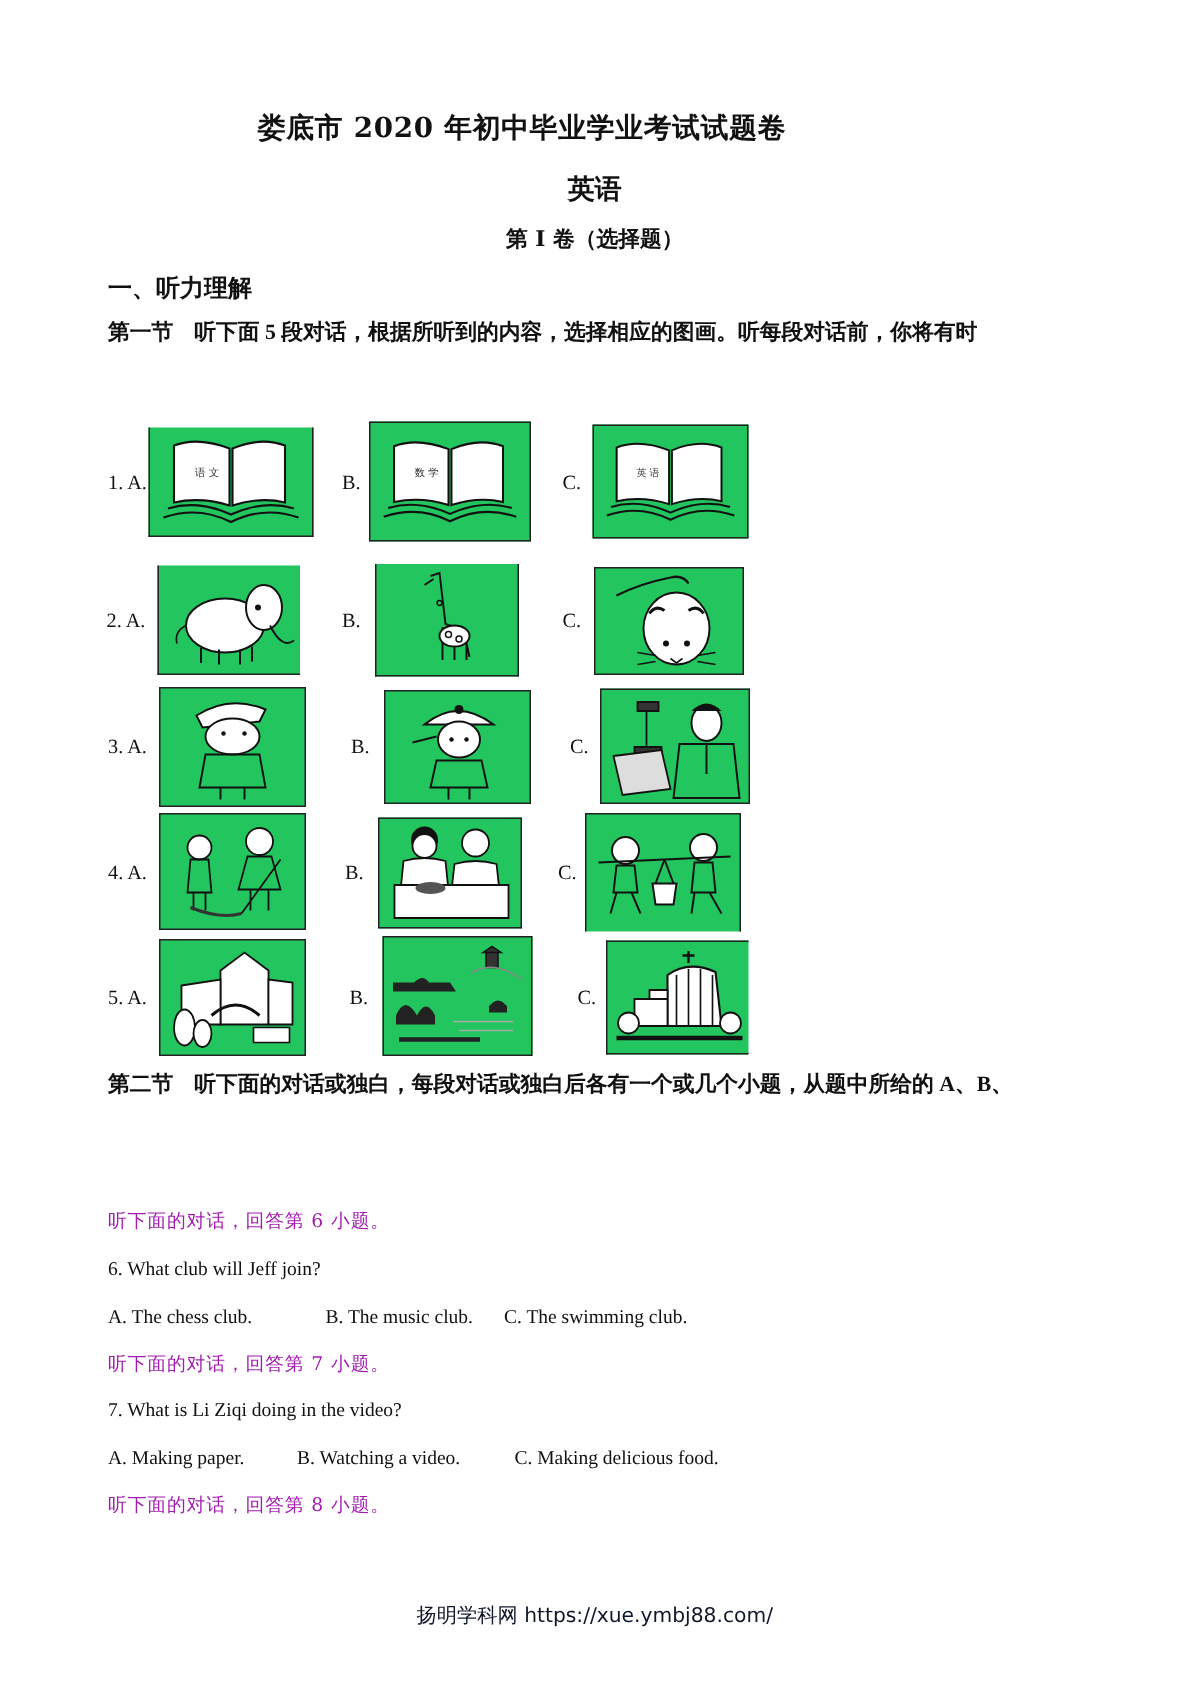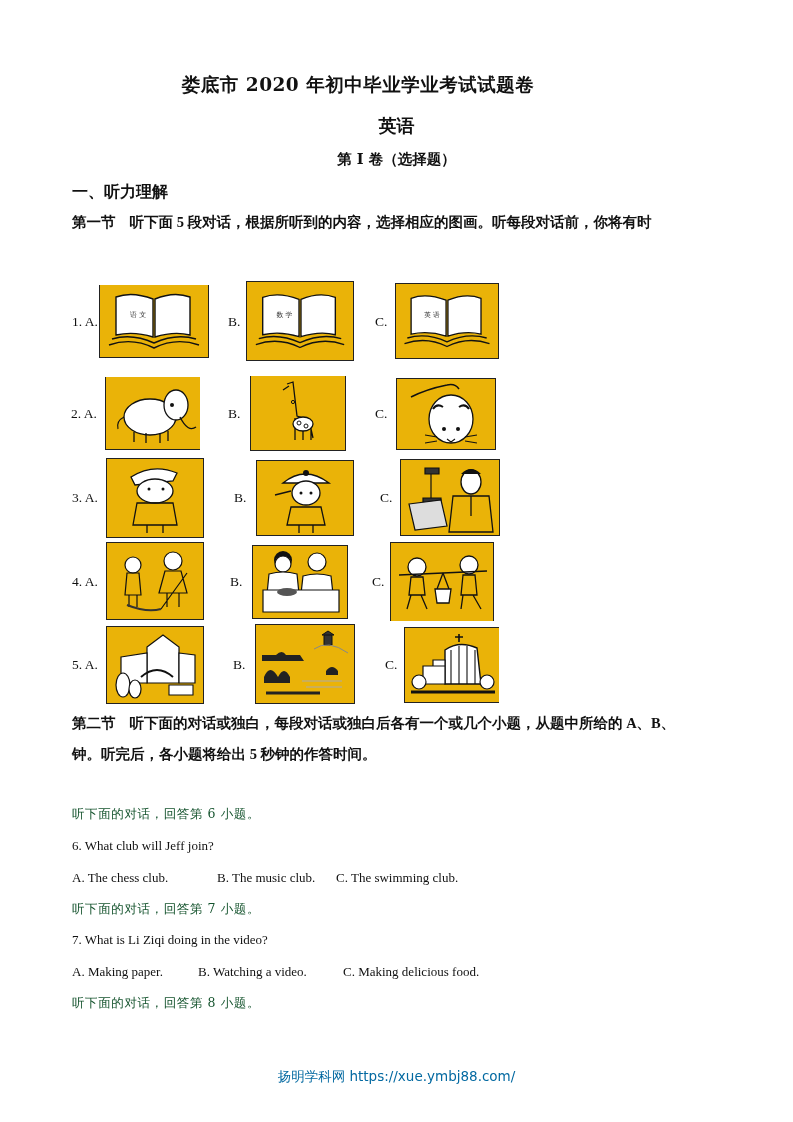--- a/index.html
+++ b/index.html
@@ -1,33 +1,33 @@
 <!DOCTYPE html>
 <html><head>
 <meta charset="utf-8">
 <style>
   html, body { margin: 0; padding: 0; background: #ffffff; }
   body {
     width: 793px; height: 1122px; position: relative; overflow: hidden;
     font-family: "DejaVu Serif", "Liberation Serif", serif; color: #111;
   }
   .abs { position: absolute; }
-  .title { left: 12px; width: 692px; text-align: center; font-weight: bold; font-size: 18.5px; top: 72px; letter-spacing: 0.5px; }
+  .title { left: 2px; width: 692px; text-align: center; font-weight: bold; font-size: 18.5px; top: 72px; letter-spacing: 0.5px; }
   .subject { left: 0; width: 793px; text-align: center; font-weight: bold; font-size: 18px; top: 114px; }
   .volume { left: 0; width: 793px; text-align: center; font-weight: bold; font-size: 14.5px; top: 150px; }
   .h1 { left: 72px; top: 182px; font-weight: bold; font-size: 16px; }
   .para { left: 72px; width: 652px; font-weight: bold; font-size: 14.5px; line-height: 31px; font-family: Liberation Serif, serif; }
   .para .sec { margin-right: 14px; }
   .label { font-family: "Liberation Serif", serif; font-size: 13.5px; }
-  .pic { position: absolute; border: 1.4px solid #222; background: #eab308; overflow: hidden; }
+  .pic { position: absolute; border: 1.4px solid #222; background: #22c55e; overflow: hidden; }
   .pic svg { width: 100%; height: 100%; display: block; }
   .line { left: 72px; font-size: 13px; font-family: "Liberation Serif", "DejaVu Serif", serif; }
-  .cn { font-family: "DejaVu Serif", serif; font-size: 12.5px; color: #14532d; letter-spacing: 0.6px; }
+  .cn { font-family: "DejaVu Serif", serif; font-size: 12.5px; color: #a21caf; letter-spacing: 0.6px; }
   .opt { position: absolute; font-family: "Liberation Serif", serif; font-size: 13px; white-space: nowrap; }
-  .footer { left: 0; width: 793px; text-align: center; top: 1068px; font-family: "DejaVu Sans", sans-serif; font-size: 13.5px; color: #0369a1; }
+  .footer { left: 0; width: 793px; text-align: center; top: 1068px; font-family: "DejaVu Sans", sans-serif; font-size: 13.5px; color: #0f172a; }
 </style>
 </head>
 <body>
 
 <div>
 
   <div class="abs title">娄底市 2020 年初中毕业学业考试试题卷</div>
   <div class="abs subject">英语</div>
   <div class="abs volume">第 I 卷（选择题）</div>
 
@@ -195,21 +195,20 @@
       <path d="M46 22 v34 M54 18 v38 M62 18 v38 M70 22 v34" stroke="#111" stroke-width="1.1"></path>
       <path d="M18 38 h22 v18 h-22 Z M28 32 h12 v6 h-12 Z" fill="#fff" stroke="#111" stroke-width="1.2"></path>
       <circle cx="14" cy="54" r="7" fill="#fff" stroke="#111" stroke-width="1.2"></circle>
       <circle cx="82" cy="54" r="7" fill="#fff" stroke="#111" stroke-width="1.2"></circle>
       <path d="M6 64 h84" stroke="#111" stroke-width="3"></path>
     </svg>
   </div>
 
   <div class="abs para" style="top:708px;line-height:31px;">
     <div><span class="sec">第二节</span><span>听下面的对话或独白，每段对话或独白后各有一个或几个小题，从题中所给的 A、B、</span></div>
-    <div>钟。听完后，各小题将给出 5 秒钟的作答时间。</div>
   </div>
 
   <div class="abs line cn" style="top:806px;">听下面的对话，回答第 6 小题。</div>
   <div class="abs line" style="top:838px;">6. What club will Jeff join?</div>
   <div class="opt" style="left:72px;top:870px;">A. The chess club.</div>
   <div class="opt" style="left:204px;top:870px;margin-left:13px;">B. The music club.</div>
   <div class="opt" style="left:336px;top:870px;">C. The swimming club.</div>
   <div class="abs line cn" style="top:901px;">听下面的对话，回答第 7 小题。</div>
   <div class="abs line" style="top:932px;">7. What is Li Ziqi doing in the video?</div>
   <div class="opt" style="left:72px;top:964px;">A. Making paper.</div>

